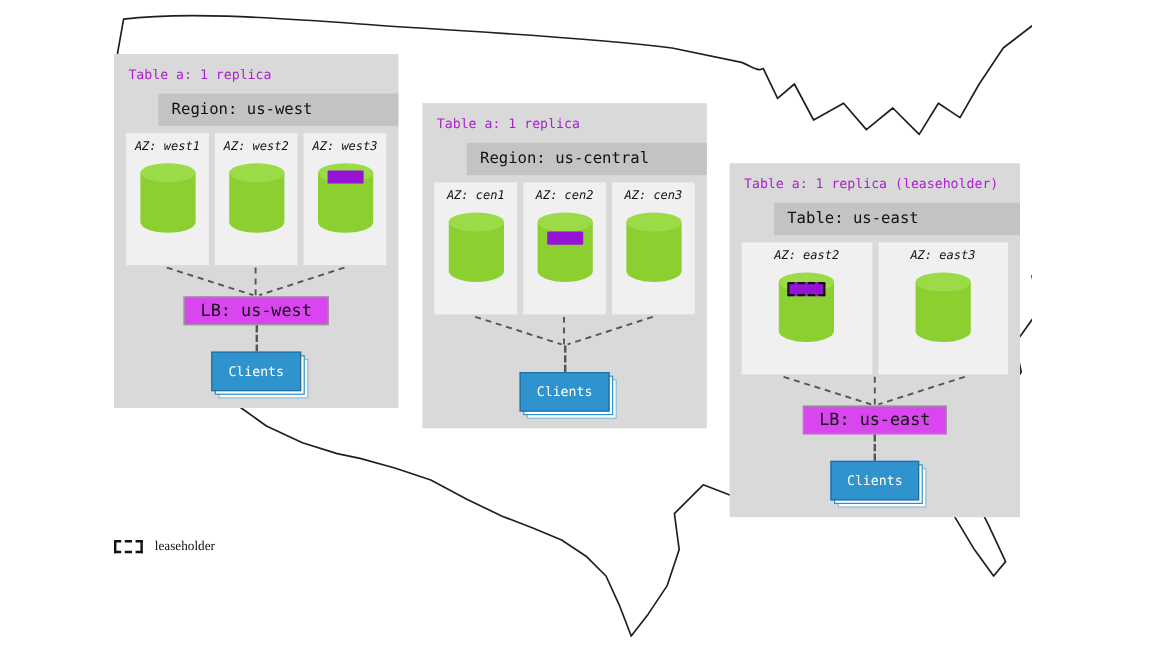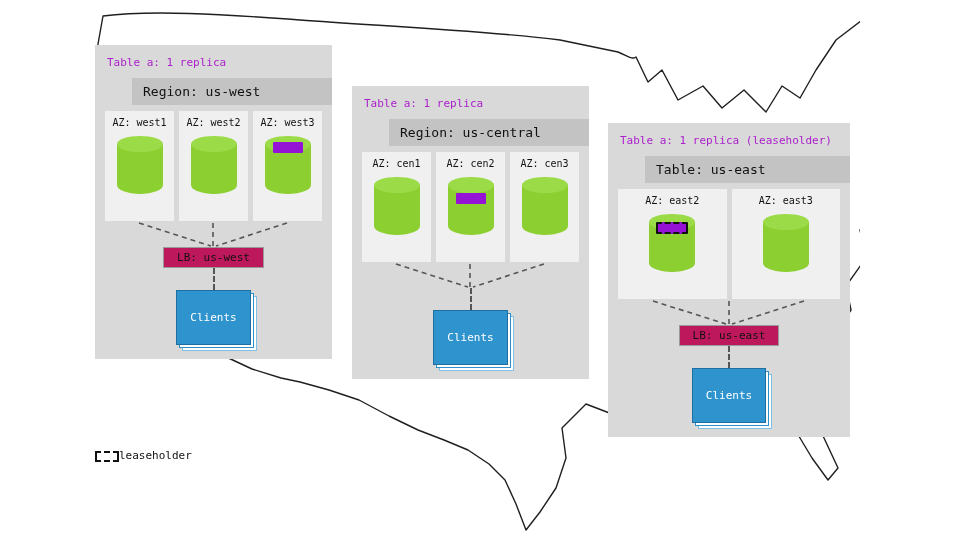--- a/index.html
+++ b/index.html
@@ -7,44 +7,44 @@
           font-family:"DejaVu Sans Mono", monospace;}
   
   #map-svg{position:absolute;left:0;top:0;width:960px;height:540px;}
   
   .panel{position:absolute;background:#d9d9d9;padding-bottom:14px;}
   .panel-header{color:#ab22cc;font-size:11px;padding:11px 8px 9px 12px;white-space:nowrap;}
   .region-band{background:#c3c3c3;color:#111;font-size:13px;line-height:27px;height:27px;
                padding-left:11px;white-space:nowrap;margin-left:37px;}
   .az-row{display:flex;gap:5px;padding:6px 10px 0 10px;}
   .az-box{flex:1;background:#f0f0f0;height:110px;text-align:center;}
-  .az-label{font-size:10px;color:#111;padding-top:6px;white-space:nowrap;}
+  .az-label{font-size:10px;color:#111;padding-top:6px;white-space:nowrap;font-style:italic;}
   
   .cyl{position:relative;width:46px;height:58px;margin:8px auto 0;}
   .cyl-body{position:absolute;left:0;right:0;top:8px;bottom:0;background:#8ccf30;
             border-radius:0 0 23px 23px / 0 0 9px 9px;}
   .cyl-top{position:absolute;left:0;right:0;top:0;height:16px;background:#9cdb48;
            border-radius:50%;}
   .range-bar{position:absolute;z-index:3;left:8px;width:30px;height:11px;background:#9413d4;
              border-radius:1px;}
   .range-bar.pos-a{top:6px;}
   .range-bar.pos-b{top:16px;}
   .range-bar.lease{top:8px;left:7px;width:32px;height:12px;border:2px dashed #111;
                    box-sizing:border-box;}
   
   .connectors{display:block;width:100%;height:26px;}
-  .lb-box{width:fit-content;margin:0 auto;background:#be185d;border:1px solid #999;
-          font-size:11px;color:#111;padding:3px 13px;white-space:nowrap;}
+  .lb-box{width:fit-content;margin:0 auto;background:#d946ef;border:1px solid #999;
+          font-size:14px;color:#111;padding:3px 13px;white-space:nowrap;}
   .vline{width:0;height:22px;margin:0 auto;border-left:2px dashed #555;}
   .clients{width:fit-content;margin:0 auto;background:#2f93ce;color:#ffffff;font-size:11px;
-           padding:20px 13px;border:1px solid #1e6f9f;
+           padding:9px 13px;border:1px solid #1e6f9f;
            box-shadow:3px 3px 0 -1px #ffffff, 3px 3px 0 0 #2e8fc9,
                       6px 6px 0 -1px #ffffff, 6px 6px 0 0 #7fc0e4;}
   
-  .legend{position:absolute;left:95px;top:449px;display:flex;align-items:flex-end;gap:0;}
+  .legend{position:absolute;left:95px;top:449px;display:flex;align-items:flex-end;gap:10px;font-family:Liberation Serif, serif;}
   .legend-swatch{width:24px;height:11px;background:#ffffff;border:2px dashed #111;
                  box-sizing:border-box;}
   .legend-label{font-size:11px;color:#111;}
 </style>
 </head>
 <body>
 
 <div id="canvas">
 
   <svg id="map-svg" viewBox="0 0 960 540">
@@ -126,21 +126,21 @@
     </div>
     <svg class="connectors" viewBox="0 0 237 26" preserveAspectRatio="none">
       <line x1="44" y1="2" x2="116" y2="25" stroke="#555" stroke-width="1.6" stroke-dasharray="5 4"></line>
       <line x1="118" y1="2" x2="118" y2="25" stroke="#555" stroke-width="1.6" stroke-dasharray="5 4"></line>
       <line x1="192" y1="2" x2="121" y2="25" stroke="#555" stroke-width="1.6" stroke-dasharray="5 4"></line>
     </svg>
     <div class="vline"></div>
     <div class="clients">Clients</div>
   </div>
 
-  <div class="panel" style="left:608px;top:123px;width:242px;">
+  <div class="panel" style="left:608px;top:136px;width:242px;">
     <div class="panel-header">Table a: 1 replica (leaseholder)</div>
     <div class="region-band">Table: us-east</div>
     <div class="az-row">
       <div class="az-box">
         <div class="az-label">AZ: east2</div>
         <div class="cyl">
           <div class="cyl-body"></div>
             <div class="cyl-top"></div>
           <div class="range-bar lease"></div>
         </div>

